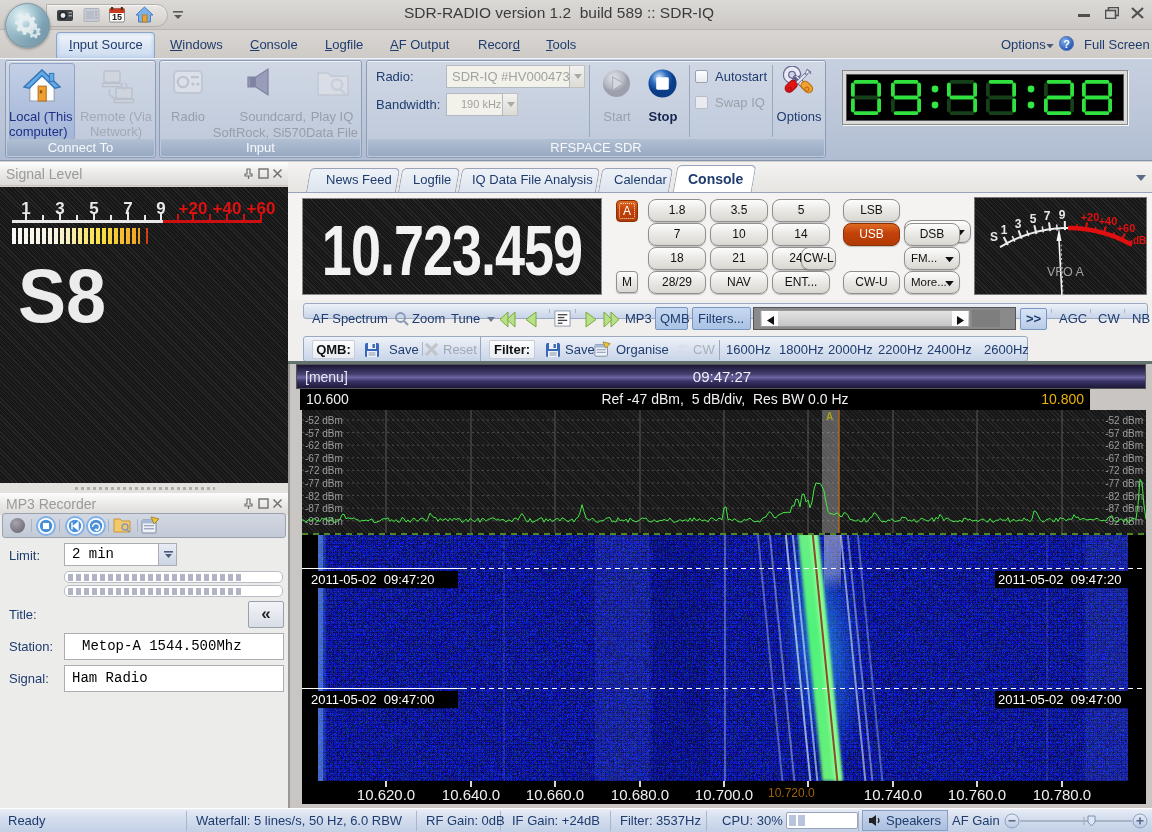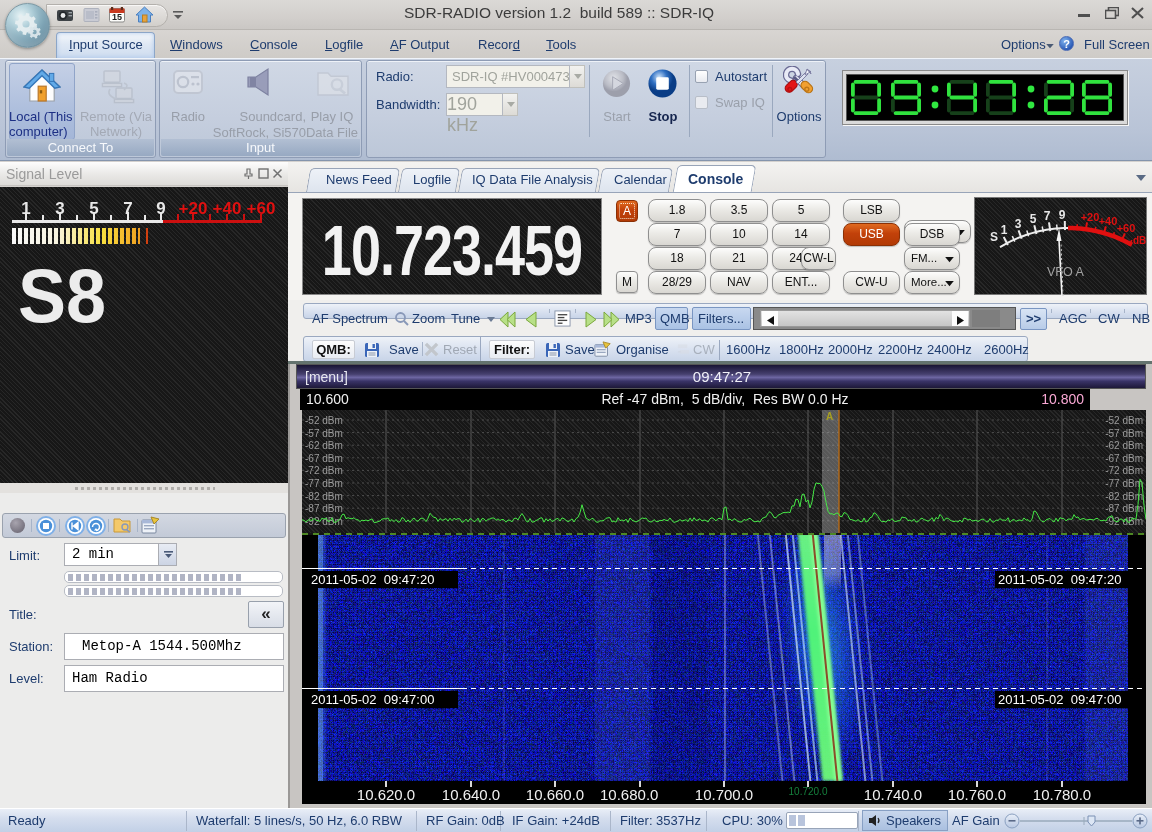--- a/index.html
+++ b/index.html
@@ -135,21 +135,21 @@
 <div class="rglabel">Input</div>
   </div>
 <div class="rgroup" style="left:366px;width:460px;top:60px;height:98px">
 <div class="abs navy" style="left:9px;top:8px;font-size:13px">Radio:</div>
 <div class="abs" style="left:79px;top:4px;width:124px;height:23px;border:1px solid #b4b8c0;background:#f2f1ea;color:#a0a39c;font-size:13px;line-height:21px;padding-left:5px;white-space:nowrap;overflow:hidden">SDR-IQ #HV000473</div>
 <div class="abs" style="left:203px;top:4px;width:15px;height:23px;background:linear-gradient(#f2f2f0,#dddbd6);border:1px solid #c0c0bc;border-left:none"></div>
 <svg class="abs" style="left:207px;top:13px" width="8" height="5" viewBox="0 0 8 5">
       <path d="M0 0 L8 0 L4 5 Z" fill="#a8aaa4"></path>
     </svg>
 <div class="abs navy" style="left:9px;top:36px;font-size:13px">Bandwidth:</div>
-<div class="abs" style="left:79px;top:32px;width:57px;height:23px;border:1px solid #b4b8c0;background:#f2f1ea;color:#a0a39c;font-size:18px;line-height:21px;padding-left:0">190 kHz</div>
+<div class="abs" style="left:79px;top:32px;width:57px;height:23px;border:1px solid #b4b8c0;background:#f2f1ea;color:#a0a39c;font-size:11px;line-height:21px;padding-left:14px">190 kHz</div>
 <div class="abs" style="left:136px;top:32px;width:15px;height:23px;background:linear-gradient(#f2f2f0,#dddbd6);border:1px solid #c0c0bc;border-left:none"></div>
 <svg class="abs" style="left:140px;top:41px" width="8" height="5" viewBox="0 0 8 5">
       <path d="M0 0 L8 0 L4 5 Z" fill="#a8aaa4"></path>
     </svg>
 <div class="abs" style="left:222px;top:4px;width:1px;height:72px;background:#9aa8be"></div>
 <svg class="abs" style="left:234px;top:7px;opacity:.75" width="31" height="31" viewBox="0 0 32 32">
       <circle cx="16" cy="16" r="14" fill="url(#sg1)"></circle>
       <defs>
         <radialGradient id="sg1" cx=".4" cy=".3">
           <stop offset="0" stop-color="#e8e8ea"></stop>
@@ -191,20 +191,21 @@
 <rect x="17.2" y="16.8" width="13" height="8" rx="4" transform="rotate(45 23.5 21)" fill="#f2a030" stroke="#b87214" stroke-width="1.2"></rect>
 <circle cx="23.8" cy="23.2" r="2" fill="none" stroke="#c07818" stroke-width="1.4"></circle>
 <rect x="1.5" y="16.5" width="13.5" height="8" rx="4" transform="rotate(-45 8 20.5)" fill="#e41414" stroke="#a80e0e" stroke-width="1.2"></rect>
 <circle cx="6.8" cy="23.4" r="1.9" fill="none" stroke="#b81010" stroke-width="1.4"></circle>
 <g transform="rotate(45 19 12)">
         <rect x="17.6" y="5" width="2.8" height="14" fill="#dde2f0" stroke="#7a7aa0" stroke-width=".9"></rect>
       </g>
 <path d="M22 9 L24 3 L25.5 5 L28 5.5 Z M24 3 L28 8 L27 5.2 Z" fill="#f4f6fc" stroke="#7a7aa0" stroke-width=".9"></path>
 </svg>
 <div class="abs navy" style="left:402px;top:48px;width:60px;text-align:center;font-size:13px">Options</div>
+<div class="rglabel">RFSPACE SDR</div>
   </div>
 <div class="abs" style="left:842px;top:70px;width:286px;height:55px;background:#dadada;border:1px solid #8a8a8a;box-shadow:1px 1px 0 #f8f8f8">
 <div class="abs" style="left:3px;top:3px;width:278px;height:47px;background:#000;border:1px solid #555">
 <svg class="abs" style="left:0;top:0" width="276" height="45" viewBox="0 0 276 45">
 <g transform="translate(4,5)">
           <polyline points="4.5,1.9 25.5,1.9" stroke="#30e23e" stroke-width="3.8" stroke-linecap="round" fill="none"></polyline>
           <polyline points="4.5,17.5 25.5,17.5" stroke="#16401a" stroke-width="3.8" stroke-linecap="round" fill="none"></polyline>
           <polyline points="4.5,33.1 25.5,33.1" stroke="#30e23e" stroke-width="3.8" stroke-linecap="round" fill="none"></polyline>
           <polyline points="1.9,4.5 1.9,14.9" stroke="#30e23e" stroke-width="3.8" stroke-linecap="round" fill="none"></polyline>
           <polyline points="28.1,4.5 28.1,14.9" stroke="#30e23e" stroke-width="3.8" stroke-linecap="round" fill="none"></polyline>
@@ -304,20 +305,32 @@
 <rect x="260" y="27" width="2" height="6" fill="#cc1010"></rect>
 </svg>
 <div class="abs" style="left:12px;top:41px;width:128px;height:16px;background:linear-gradient(90deg,#f8f8f8,#f8f4e0 35%,#f8e040 70%,#f0a020 100%);-webkit-mask-image:repeating-linear-gradient(90deg,#000 0 4px,transparent 4px 6px)"></div>
 <div class="abs" style="left:146px;top:41px;width:2px;height:16px;background:#d04010"></div>
 <div class="abs" style="left:18px;top:66px;font-size:72px;font-weight:bold;color:#ececec;transform:scaleY(1.05);transform-origin:top left">S8</div>
 </div>
 <div class="abs" style="left:0;top:483px;width:288px;height:10px;background:#e3e1de">
 <div class="abs" style="left:75px;top:4px;width:140px;height:3px;background-image:repeating-linear-gradient(90deg,#b0aeab 0 3px,transparent 3px 6px)"></div>
   </div>
 <div class="abs" style="left:0;top:493px;width:288px;height:315px;background:#ececeb">
+<div class="abs" style="left:0;top:0;width:288px;height:22px;background:linear-gradient(#fdfdfd,#e9e8e6 55%,#dddbd8)">
+<div class="abs" style="left:6px;top:3px;font-size:14px;color:#9a9a9a">MP3 Recorder</div>
+<svg class="abs" style="left:243px;top:5px" width="11" height="12" viewBox="0 0 11 12">
+        <path d="M4 1 L7 1 L7 6 L9 6 L9 8 L2 8 L2 6 L4 6 Z M5.5 8 L5.5 11" stroke="#707070" stroke-width="1.2" fill="none"></path>
+      </svg>
+<svg class="abs" style="left:258px;top:5px" width="11" height="11" viewBox="0 0 11 11">
+        <rect x="1" y="1" width="9" height="9" fill="none" stroke="#707070" stroke-width="1.4"></rect>
+      </svg>
+<svg class="abs" style="left:272px;top:5px" width="11" height="11" viewBox="0 0 11 11">
+        <path d="M1.5 1.5 L9.5 9.5 M9.5 1.5 L1.5 9.5" stroke="#707070" stroke-width="1.5"></path>
+      </svg>
+</div>
 <div class="abs" style="left:2px;top:20px;width:284px;height:25px;border:1px solid #9aa2ae;border-radius:3px;background:linear-gradient(#d3d8e2,#c3cad7)">
 <div class="abs" style="left:7px;top:4px;width:15px;height:15px;border-radius:50%;background:radial-gradient(circle at 38% 32%,#a8a4ae,#77737f 70%,#5f5b68)"></div>
 <div class="sep" style="left:28px"></div>
 <svg class="abs" style="left:32px;top:1px" width="22" height="22" viewBox="0 0 22 22">
         <circle cx="11" cy="11" r="10" fill="#7fb0e8"></circle>
         <circle cx="11" cy="11" r="8" fill="#fff"></circle>
         <circle cx="11" cy="11" r="6.2" fill="#4a90d8"></circle>
         <rect x="8" y="8" width="6" height="6" fill="#fff"></rect>
       </svg>
 <div class="sep" style="left:56px"></div>
@@ -359,21 +372,21 @@
 <div class="abs" style="left:64px;top:78px;width:219px;height:12px;border:1px solid #b8bcc4;border-radius:5px;background:#fff">
 <div class="abs" style="left:3px;top:2px;width:176px;height:7px;background-image:repeating-linear-gradient(90deg,#b0b4c4 0 5px,#fff 5px 8px)"></div>
     </div>
 <div class="abs" style="left:64px;top:92px;width:219px;height:12px;border:1px solid #b8bcc4;border-radius:5px;background:#fff">
 <div class="abs" style="left:3px;top:2px;width:176px;height:7px;background-image:repeating-linear-gradient(90deg,#b0b4c4 0 5px,#fff 5px 8px)"></div>
     </div>
 <div class="flabel" style="left:9px;top:114px">Title:</div>
 <div class="abs" style="left:248px;top:108px;width:36px;height:27px;border:1px solid #98a0ac;border-radius:2px;background:linear-gradient(#f2f4f8,#d8dde6);text-align:center;font-weight:bold;font-size:17px;line-height:24px;color:#222">«</div>
 <div class="flabel" style="left:9px;top:146px">Station:</div>
 <div class="field" style="left:64px;top:140px;width:220px;height:27px;line-height:25px;padding-left:17px">Metop-A 1544.500Mhz</div>
-<div class="flabel" style="left:9px;top:178px">Level:</div>
+<div class="flabel" style="left:9px;top:178px">Signal:</div>
 <div class="field" style="left:64px;top:172px;width:220px;height:27px;line-height:25px;padding-left:7px">Ham Radio</div>
 </div>
 <div class="abs" style="left:288px;top:162px;width:864px;height:647px;background:#f0efed"></div>
 <div class="abs" style="left:288px;top:162px;width:864px;height:31px;background:linear-gradient(#f4f3f1,#e6e4e1)">
 <div class="abs" style="left:20px;top:6px;width:90px;height:25px;background:linear-gradient(#eef2f8,#dde4ee);border:1px solid #98a4b8;border-bottom:none;border-radius:5px 5px 0 0;transform:skewX(-10deg)"></div>
 <div class="abs navy" style="left:38px;top:10px;font-size:13px">News Feed</div>
 <div class="abs" style="left:112px;top:6px;width:58px;height:25px;background:linear-gradient(#eef2f8,#dde4ee);border:1px solid #98a4b8;border-bottom:none;border-radius:5px 5px 0 0;transform:skewX(-10deg)"></div>
 <div class="abs navy" style="left:125px;top:10px;font-size:13px">Logfile</div>
 <div class="abs" style="left:172px;top:6px;width:138px;height:25px;background:linear-gradient(#eef2f8,#dde4ee);border:1px solid #98a4b8;border-bottom:none;border-radius:5px 5px 0 0;transform:skewX(-10deg)"></div>
 <div class="abs navy" style="left:184px;top:10px;font-size:13px">IQ Data File Analysis</div>
@@ -570,21 +583,21 @@
 </div>
 <div class="abs" style="left:288px;top:364px;width:864px;height:445px;background:#c8c5c2;border-left:2px solid #9a9896"></div>
 <div class="abs" style="left:288px;top:361px;width:864px;height:3px;background:#64736e"></div>
 <div class="abs" style="left:296px;top:364px;width:850px;height:25px;background:linear-gradient(#191434,#46406f 40%,#6d66a2 54%,#3a3468 70%,#1d1838);border:1px solid #555">
 <div class="abs" style="left:8px;top:4px;font-size:14px;color:#e8e8f0">[menu]</div>
 <div class="abs" style="left:0;top:3px;width:850px;text-align:center;font-size:15px;color:#f0f0f8">09:47:27</div>
   </div>
 <div class="abs" style="left:300px;top:389px;width:790px;height:21px;background:#000">
 <div class="abs" style="left:6px;top:2px;font-size:14px;color:#f0f0f0">10.600</div>
 <div class="abs" style="left:0;top:2px;width:850px;text-align:center;font-size:14px;color:#f0f0f0">Ref -47 dBm,&nbsp; 5 dB/div,&nbsp; Res BW 0.0 Hz</div>
-<div class="abs" style="right:6px;top:2px;font-size:14px;color:#f9a8d4">10.800</div>
+<div class="abs" style="right:6px;top:2px;font-size:14px;color:#eab308">10.800</div>
   </div>
 <div class="abs hatch" style="left:302px;top:410px;width:844px;height:123px">
 <svg class="abs" style="left:0;top:0" width="844" height="123" viewBox="0 0 844 123">
       <line x1="84" y1="0" x2="84" y2="123" stroke="#585858" stroke-width="1"></line>
       <line x1="169" y1="0" x2="169" y2="123" stroke="#585858" stroke-width="1"></line>
       <line x1="253" y1="0" x2="253" y2="123" stroke="#585858" stroke-width="1"></line>
       <line x1="338" y1="0" x2="338" y2="123" stroke="#585858" stroke-width="1"></line>
       <line x1="422" y1="0" x2="422" y2="123" stroke="#585858" stroke-width="1"></line>
       <line x1="506" y1="0" x2="506" y2="123" stroke="#585858" stroke-width="1"></line>
       <line x1="591" y1="0" x2="591" y2="123" stroke="#585858" stroke-width="1"></line>
@@ -666,25 +679,25 @@
 <div class="abs" style="left:0;top:0;width:844px;height:2px;background-image:repeating-linear-gradient(90deg,#4e8824 0 6px,#141414 6px 11px)"></div>
 </div>
 <div class="abs" style="left:302px;top:781px;width:844px;height:23px;background:#000">
     <div class="abs" style="left:83px;top:0;width:2px;height:6px;background:#d8d8d8"></div>
     <div class="abs" style="left:44px;top:5px;width:80px;text-align:center;font-size:15px;color:#f0f0f0">10.620.0</div>
     <div class="abs" style="left:168px;top:0;width:2px;height:6px;background:#d8d8d8"></div>
     <div class="abs" style="left:129px;top:5px;width:80px;text-align:center;font-size:15px;color:#f0f0f0">10.640.0</div>
     <div class="abs" style="left:252px;top:0;width:2px;height:6px;background:#d8d8d8"></div>
     <div class="abs" style="left:213px;top:5px;width:80px;text-align:center;font-size:15px;color:#f0f0f0">10.660.0</div>
     <div class="abs" style="left:337px;top:0;width:2px;height:6px;background:#d8d8d8"></div>
-    <div class="abs" style="left:298px;top:5px;width:80px;text-align:left;font-size:15px;color:#f0f0f0">10.680.0</div>
+    <div class="abs" style="left:298px;top:5px;width:80px;text-align:center;font-size:15px;color:#f0f0f0">10.680.0</div>
     <div class="abs" style="left:421px;top:0;width:2px;height:6px;background:#d8d8d8"></div>
     <div class="abs" style="left:382px;top:5px;width:80px;text-align:center;font-size:15px;color:#f0f0f0">10.700.0</div>
     <div class="abs" style="left:505px;top:0;width:2px;height:6px;background:#d8d8d8"></div>
-    <div class="abs" style="left:466px;top:5px;width:80px;text-align:center;font-size:10px;color:#15803d">10.720.0</div>
+    <div class="abs" style="left:466px;top:5px;width:80px;text-align:left;font-size:12px;color:#a16207">10.720.0</div>
     <div class="abs" style="left:590px;top:0;width:2px;height:6px;background:#d8d8d8"></div>
     <div class="abs" style="left:551px;top:5px;width:80px;text-align:center;font-size:15px;color:#f0f0f0">10.740.0</div>
     <div class="abs" style="left:674px;top:0;width:2px;height:6px;background:#d8d8d8"></div>
     <div class="abs" style="left:635px;top:5px;width:80px;text-align:center;font-size:15px;color:#f0f0f0">10.760.0</div>
     <div class="abs" style="left:759px;top:0;width:2px;height:6px;background:#d8d8d8"></div>
     <div class="abs" style="left:720px;top:5px;width:80px;text-align:center;font-size:15px;color:#f0f0f0">10.780.0</div>
   </div>
 <div class="abs" style="left:0;top:808px;width:1152px;height:24px;background:linear-gradient(#e9eef7,#d5deee 40%,#c2d0e6);border-top:1px solid #fff">
 <div class="abs navy" style="left:8px;top:4px;font-size:13px">Ready</div>
 <div class="abs" style="left:186px;top:2px;width:1px;height:20px;background:#aab6ca"></div>

